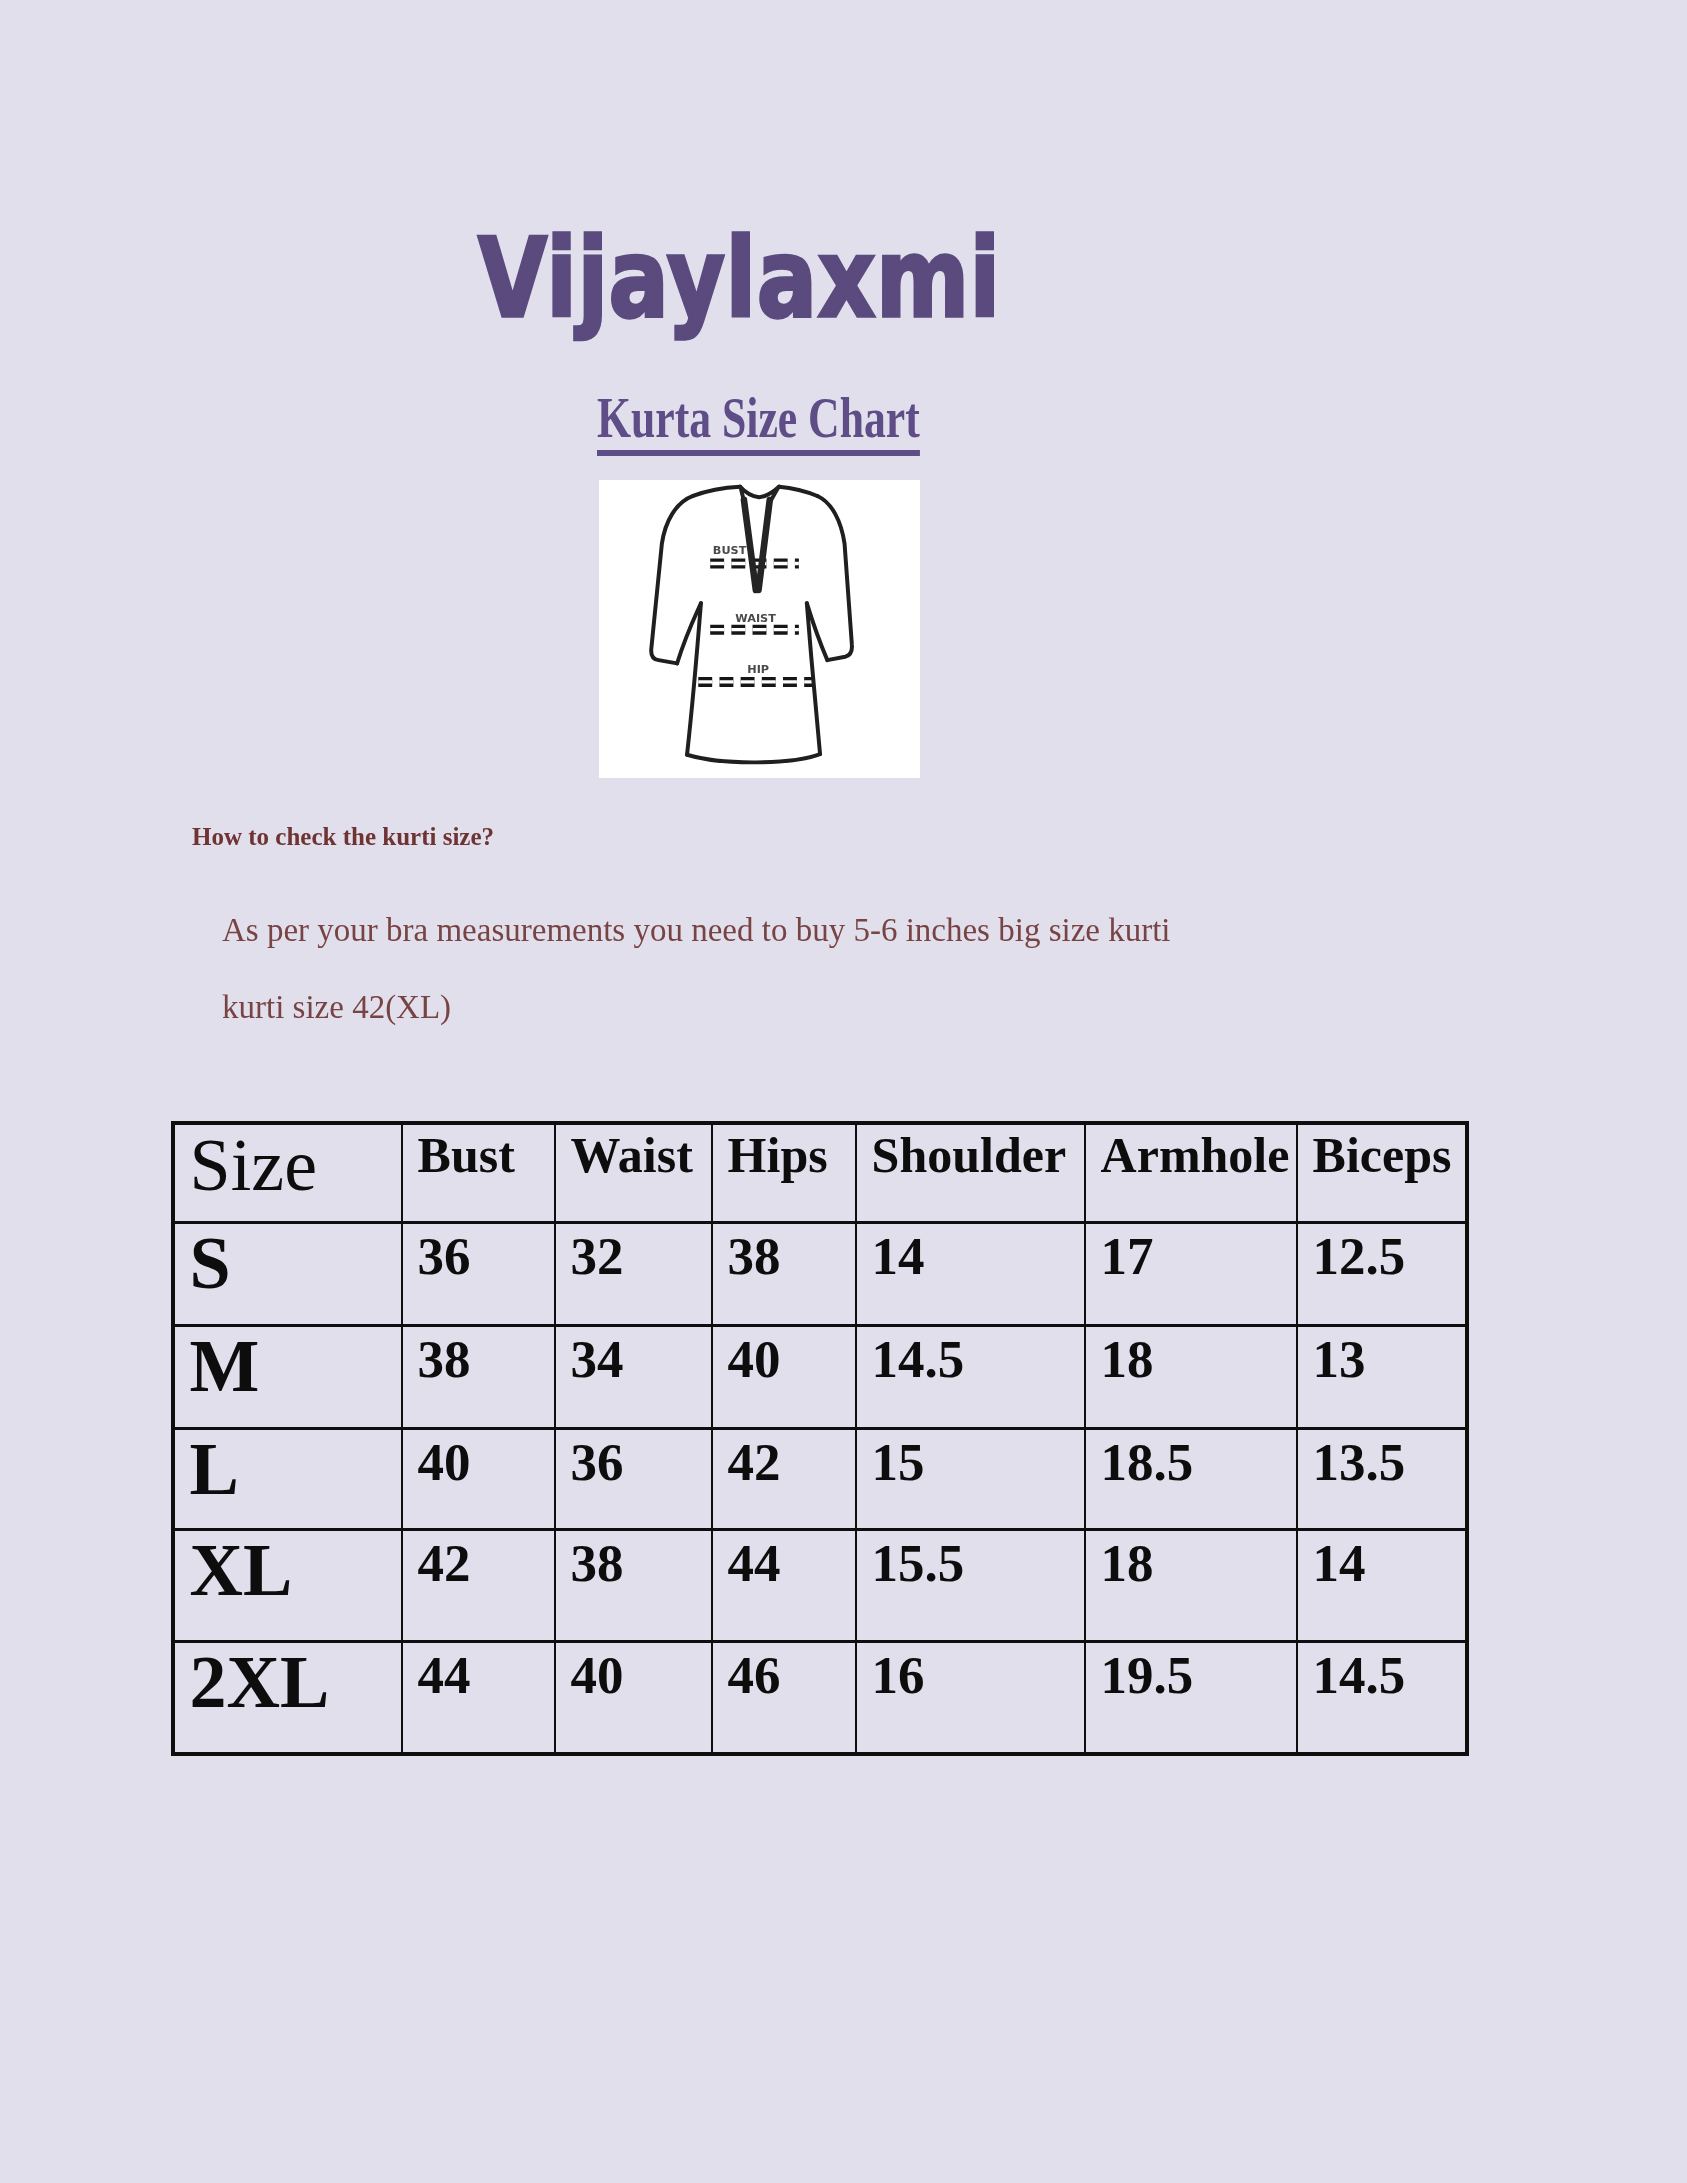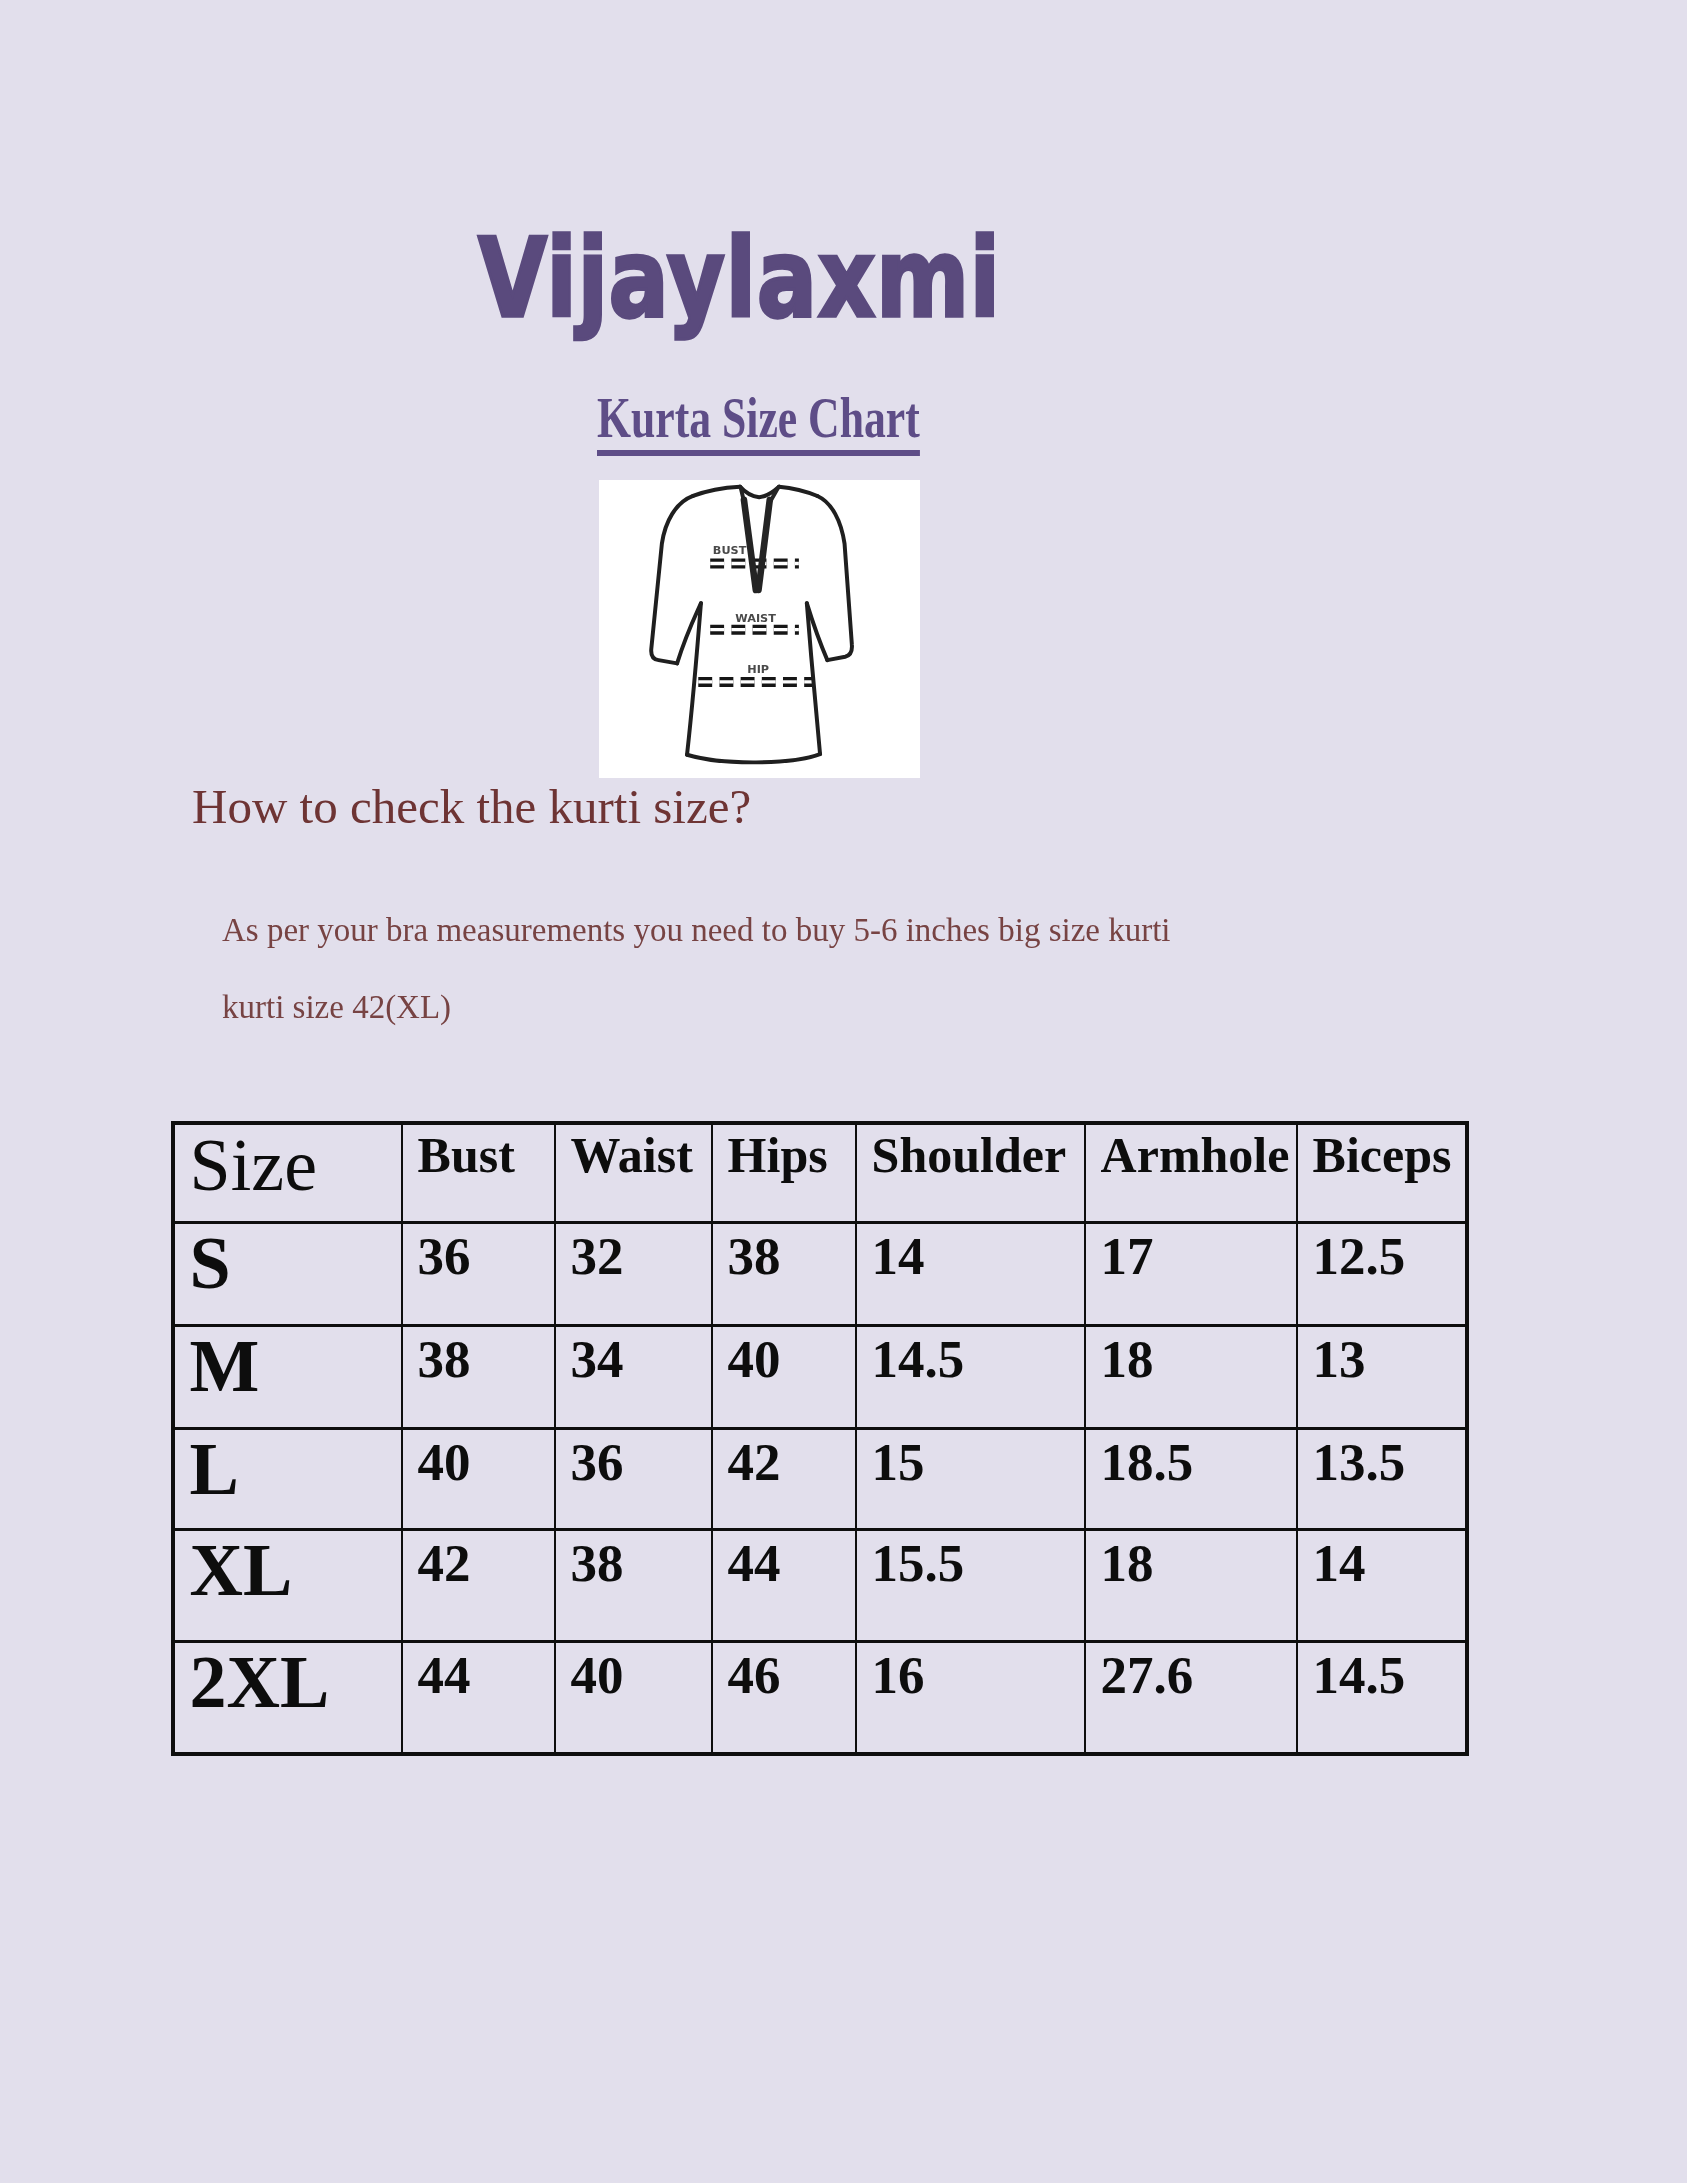--- a/index.html
+++ b/index.html
@@ -42,22 +42,22 @@
 
   
   #kurti-box{
     left:599px;top:480px;width:321px;height:298px;
     background:#ffffff;
   }
   #kurti-box svg{display:block;width:100%;height:100%;}
 
   
   #how-heading{
-    left:192px;top:782px;
-    font-size:49px;font-weight:normal;line-height:1;
+    left:192px;top:824px;
+    font-size:25px;font-weight:bold;line-height:1;
     color:#6e3434;
     white-space:nowrap;
   }
   .para{
     font-size:33px;line-height:55px;
     color:#774343;
     white-space:nowrap;
     margin-left:30px;
   }
   #para1{left:192px;top:903px;}
@@ -204,19 +204,19 @@
       <td class="c-val">15.5</td>
       <td class="c-val">18</td>
       <td class="c-val">14</td>
     </tr>
     <tr class="r5">
       <td class="c-label">2XL</td>
       <td class="c-val">44</td>
       <td class="c-val">40</td>
       <td class="c-val">46</td>
       <td class="c-val">16</td>
-      <td class="c-val">27.6</td>
+      <td class="c-val">19.5</td>
       <td class="c-val">14.5</td>
     </tr>
   </tbody>
     </table>
 </div>
 
 
 </body></html>

